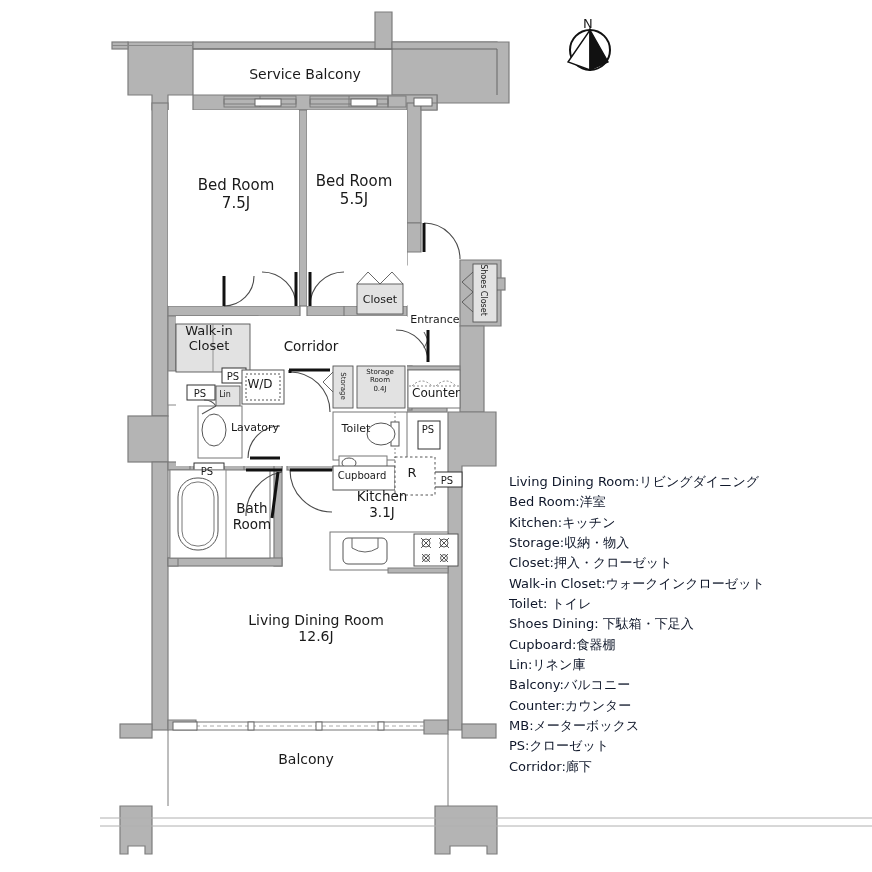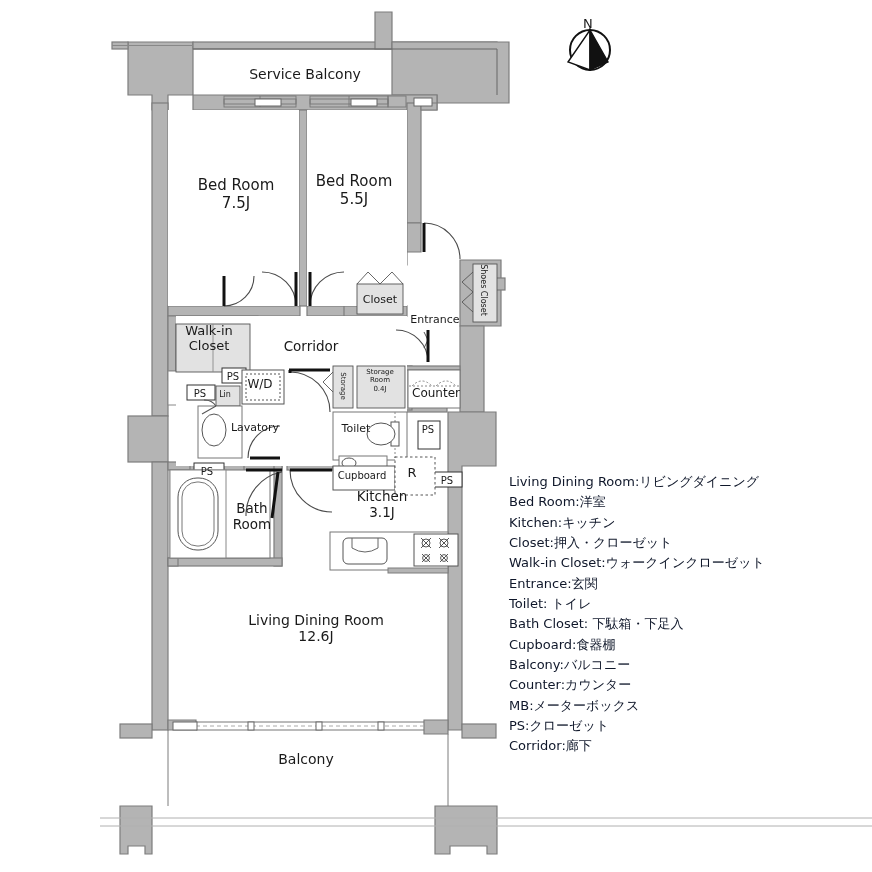--- a/index.html
+++ b/index.html
@@ -353,24 +353,25 @@
     <path d="M590,30 L590,70 L568,62 Z" fill="#fff" stroke="#111" stroke-width="1.4"></path>
     <path d="M590,30 L608,62 L590,70 Z" fill="#111" stroke="#111" stroke-width="1.4"></path>
     <text id="compass-label" x="583" y="28" font-size="13">N</text>
   </g>
 </svg>
 
 <div class="legend" id="legend">
     <div class="legend-line">Living Dining Room:リビングダイニング</div>
     <div class="legend-line">Bed Room:洋室</div>
     <div class="legend-line">Kitchen:キッチン</div>
+    <div class="legend-line">Storage:収納・物入</div>
     <div class="legend-line">Closet:押入・クローゼット</div>
     <div class="legend-line">Walk-in Closet:ウォークインクローゼット</div>
-    <div class="legend-line">Entrance:玄関</div>
     <div class="legend-line">Toilet: トイレ</div>
-    <div class="legend-line">Bath Closet: 下駄箱・下足入</div>
+    <div class="legend-line">Shoes Dining: 下駄箱・下足入</div>
     <div class="legend-line">Cupboard:食器棚</div>
+    <div class="legend-line">Lin:リネン庫</div>
     <div class="legend-line">Balcony:バルコニー</div>
     <div class="legend-line">Counter:カウンター</div>
     <div class="legend-line">MB:メーターボックス</div>
     <div class="legend-line">PS:クローゼット</div>
     <div class="legend-line">Corridor:廊下</div>
   </div>
 
 </body></html>

